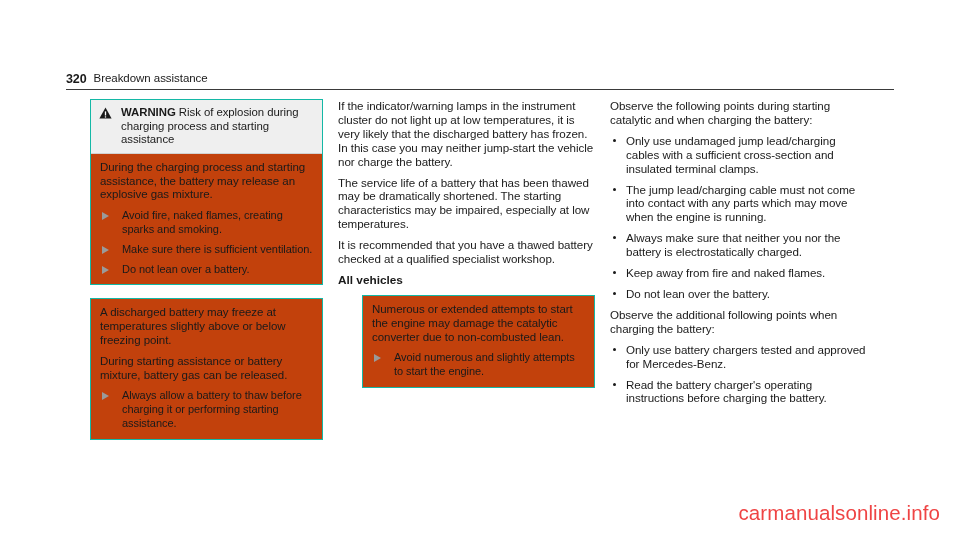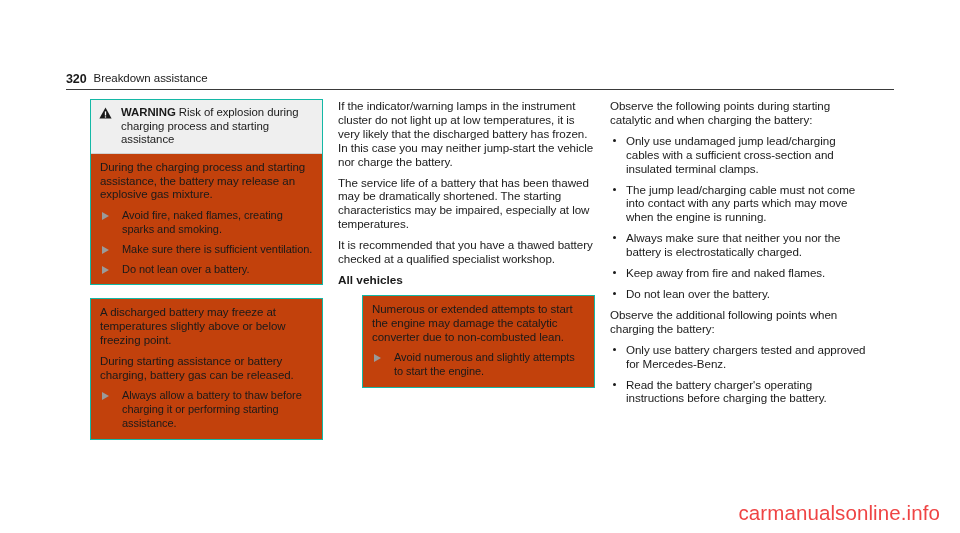--- a/index.html
+++ b/index.html
@@ -207,21 +207,21 @@
           <li><span class="tri"></span><span>Avoid fire, naked flames, creating sparks and smoking.</span></li>
           <li><span class="tri"></span><span>Make sure there is sufficient ventilation.</span></li>
           <li><span class="tri"></span><span>Do not lean over a battery.</span></li>
         </ul>
       </div>
     </div>
 
     <div class="admon">
       <div class="admon-body">
         <p class="body">A discharged battery may freeze at temperatures slightly above or below freezing point.</p>
-        <p class="body">During starting assistance or battery charging, battery gas can be released.</p>
+        <p class="body">During starting assistance or battery mixture, battery gas can be released.</p>
         <ul class="action-list">
           <li><span class="tri"></span><span>Always allow a battery to thaw before charging it or performing starting assistance.</span></li>
         </ul>
       </div>
     </div>
 
   </div>
 
   <div class="col col-middle">
     <p class="body">If the indicator/warning lamps in the instrument cluster do not light up at low temperatures, it is very likely that the discharged battery has frozen. In this case you may neither jump-start the vehicle nor charge the battery.</p>

